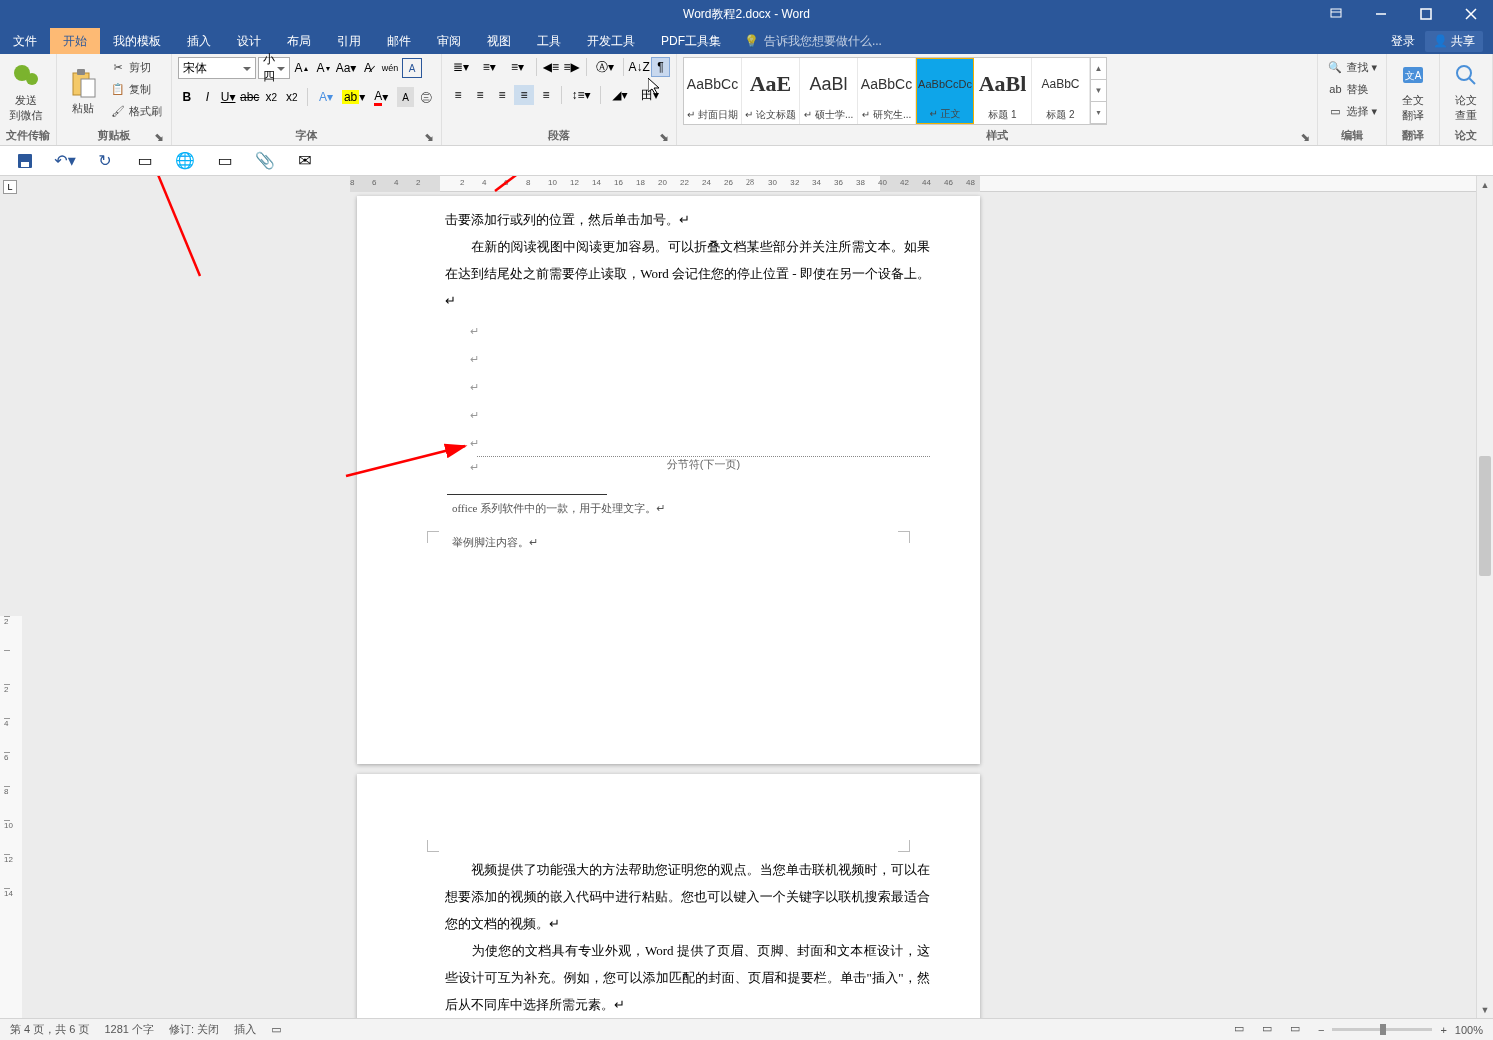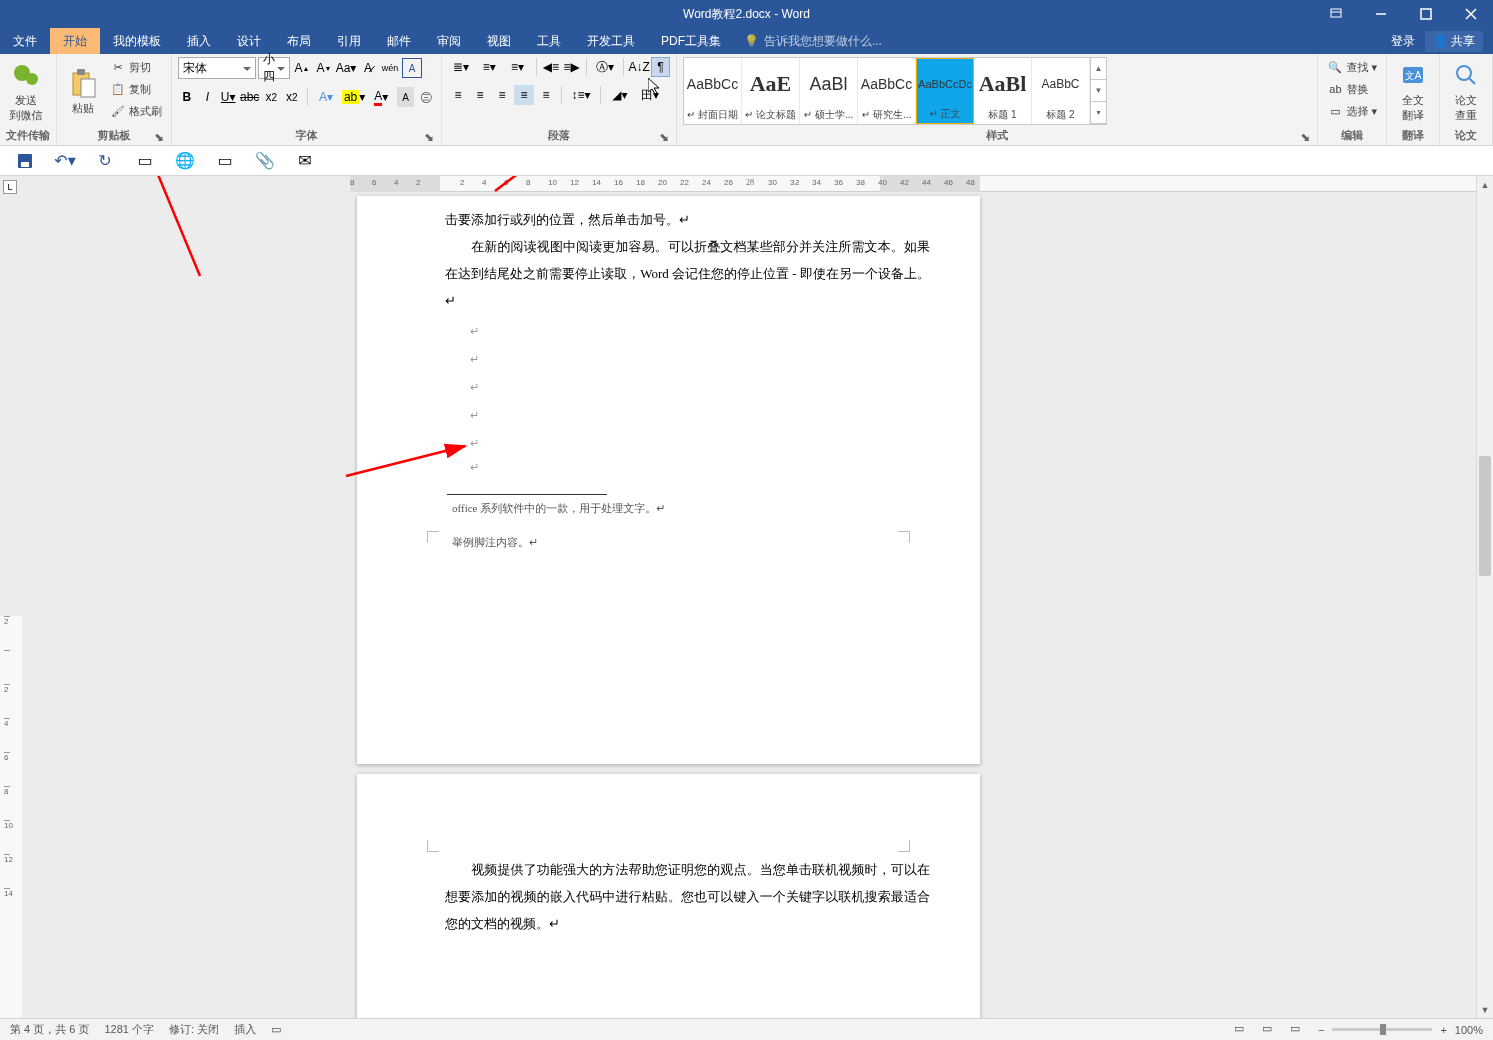--- a/index.html
+++ b/index.html
@@ -420,32 +420,34 @@
     </div>
 
   <div class="page page1">
     <div class="doc-text" style="left:88px;top:10px;right:50px">击要添加行或列的位置，然后单击加号。↵</div>
     <div class="doc-text" style="left:88px;top:37px;right:50px;text-align:justify">　　在新的阅读视图中阅读更加容易。可以折叠文档某些部分并关注所需文本。如果在达到结尾处之前需要停止读取，Word 会记住您的停止位置 - 即使在另一个设备上。↵</div>
     <div class="doc-text pmark" style="left:113px;top:122px">↵</div>
     <div class="doc-text pmark" style="left:113px;top:150px">↵</div>
     <div class="doc-text pmark" style="left:113px;top:178px">↵</div>
     <div class="doc-text pmark" style="left:113px;top:206px">↵</div>
     <div class="doc-text pmark" style="left:113px;top:234px">↵</div>
+    <div class="section-break" style="top:260px"><span>分节符(下一页)</span></div>
     <div class="doc-text pmark" style="left:113px;top:258px">↵</div>
     <div class="footnote-sep" style="top:298px"></div>
     <div class="footnote" style="left:95px;top:305px">office 系列软件中的一款，用于处理文字。↵</div>
     <div class="footnote" style="left:95px;top:339px">举例脚注内容。↵</div>
     <div class="corner bl" style="left:70px;top:335px"></div>
     <div class="corner br" style="right:70px;top:335px"></div>
   </div>
 
   <div class="page page2">
     <div class="corner tl" style="left:70px;top:60px"></div>
     <div class="corner tr" style="right:70px;top:60px"></div>
     <div class="doc-text" style="left:88px;top:82px;right:50px;text-align:justify">　　视频提供了功能强大的方法帮助您证明您的观点。当您单击联机视频时，可以在想要添加的视频的嵌入代码中进行粘贴。您也可以键入一个关键字以联机搜索最适合您的文档的视频。↵</div>
+    <div class="doc-text" style="left:88px;top:163px;right:50px;text-align:justify">　　为使您的文档具有专业外观，Word 提供了页眉、页脚、封面和文本框设计，这些设计可互为补充。例如，您可以添加匹配的封面、页眉和提要栏。单击"插入"，然后从不同库中选择所需元素。↵</div>
 
   </div>
 
   <svg class="arrow" style="left:0;top:0;width:100%;height:100%">
     <defs>
         <marker id="ah" markerWidth="10" markerHeight="10" refX="8" refY="3" orient="auto">
           <path d="M0,0 L9,3 L0,6 Z" fill="#ff0000"></path>
         </marker>
       </defs>
     <line x1="200" y1="100" x2="108" y2="-122" stroke="#ff0000" stroke-width="2.5" marker-end="url(#ah)"></line>

